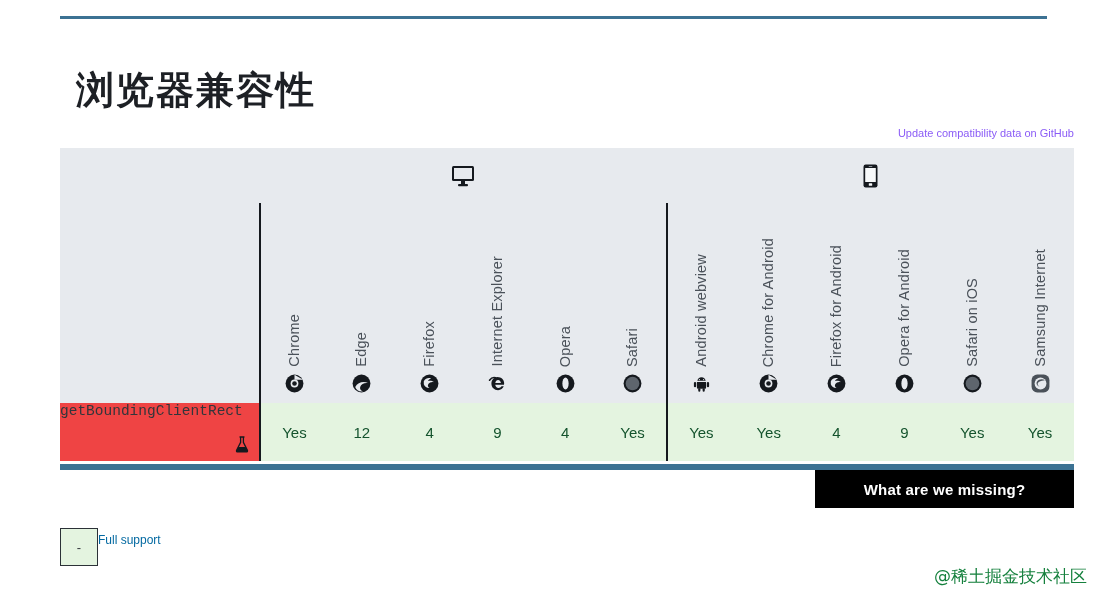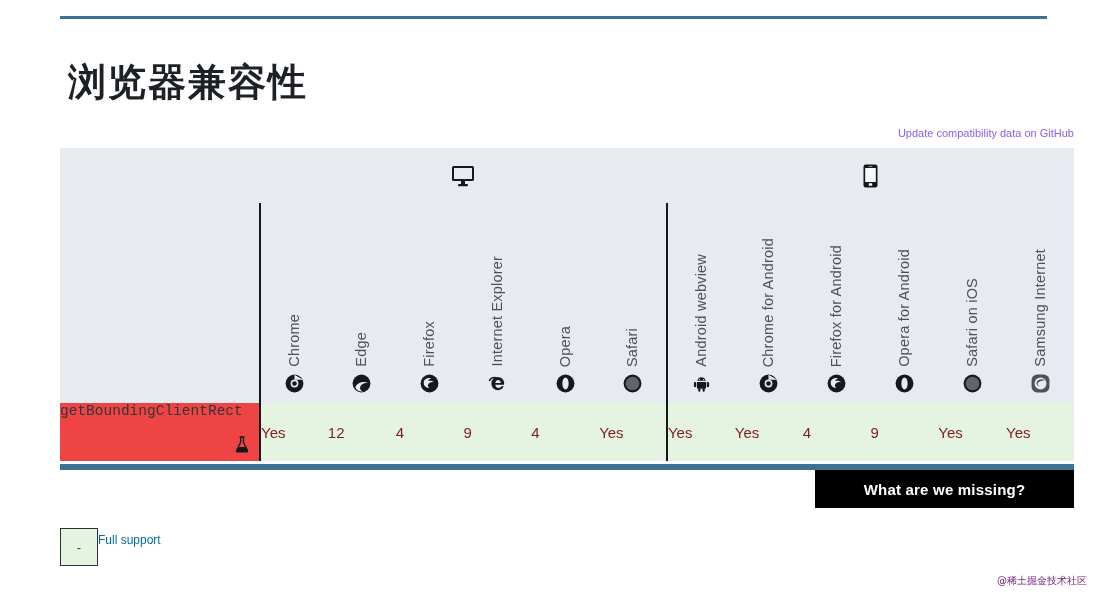--- a/index.html
+++ b/index.html
@@ -33,21 +33,21 @@
   .page-title {
     position: absolute;
     left: 60px;
     top: 52px;
     font-family: "Liberation Serif", serif;
     font-size: 38px;
     font-weight: 700;
     color: #1d2025;
     letter-spacing: 2px;
     line-height: 1.2;
-    margin: 8px;
+    margin: 16px;
   }
 
   
   .gh-link {
     position: absolute;
     right: 33px;
     top: 127px;
     font-size: 11px;
     color: #8b5cf6;
     text-decoration: none;
@@ -144,24 +144,24 @@
     right: 10px;
     bottom: 4px;
   }
 
   
   .support-cell {
     background: #e4f4e0;
     border-top: 2px solid #15191e;
     border-left: 1px solid #15191e;
     height: 58px;
-    text-align: left;
+    text-align: center;
     vertical-align: middle;
     font-size: 15px;
-    color: #7f1d1d;
+    color: #14532d;
   }
   .support-cell.sec-start { border-left: 2px solid #15191e; }
 
   
   .table-underline {
     position: absolute;
     left: 60px;
     top: 464px;
     width: 1014px;
     height: 6px;
@@ -230,22 +230,22 @@
     line-height: 25px;
     margin-left: 42px;
     width: 260px;
   }
 
   
   .watermark {
     position: absolute;
     right: 20px;
     bottom: 12px;
-    font-size: 10px;
-    color: #701a75;
+    font-size: 17px;
+    color: #15803d;
     font-family: "DejaVu Sans", sans-serif;
     white-space: nowrap;
   }
 </style>
 </head>
 <body>
 
 <div class="page">
 
   <div class="top-rule"></div>

